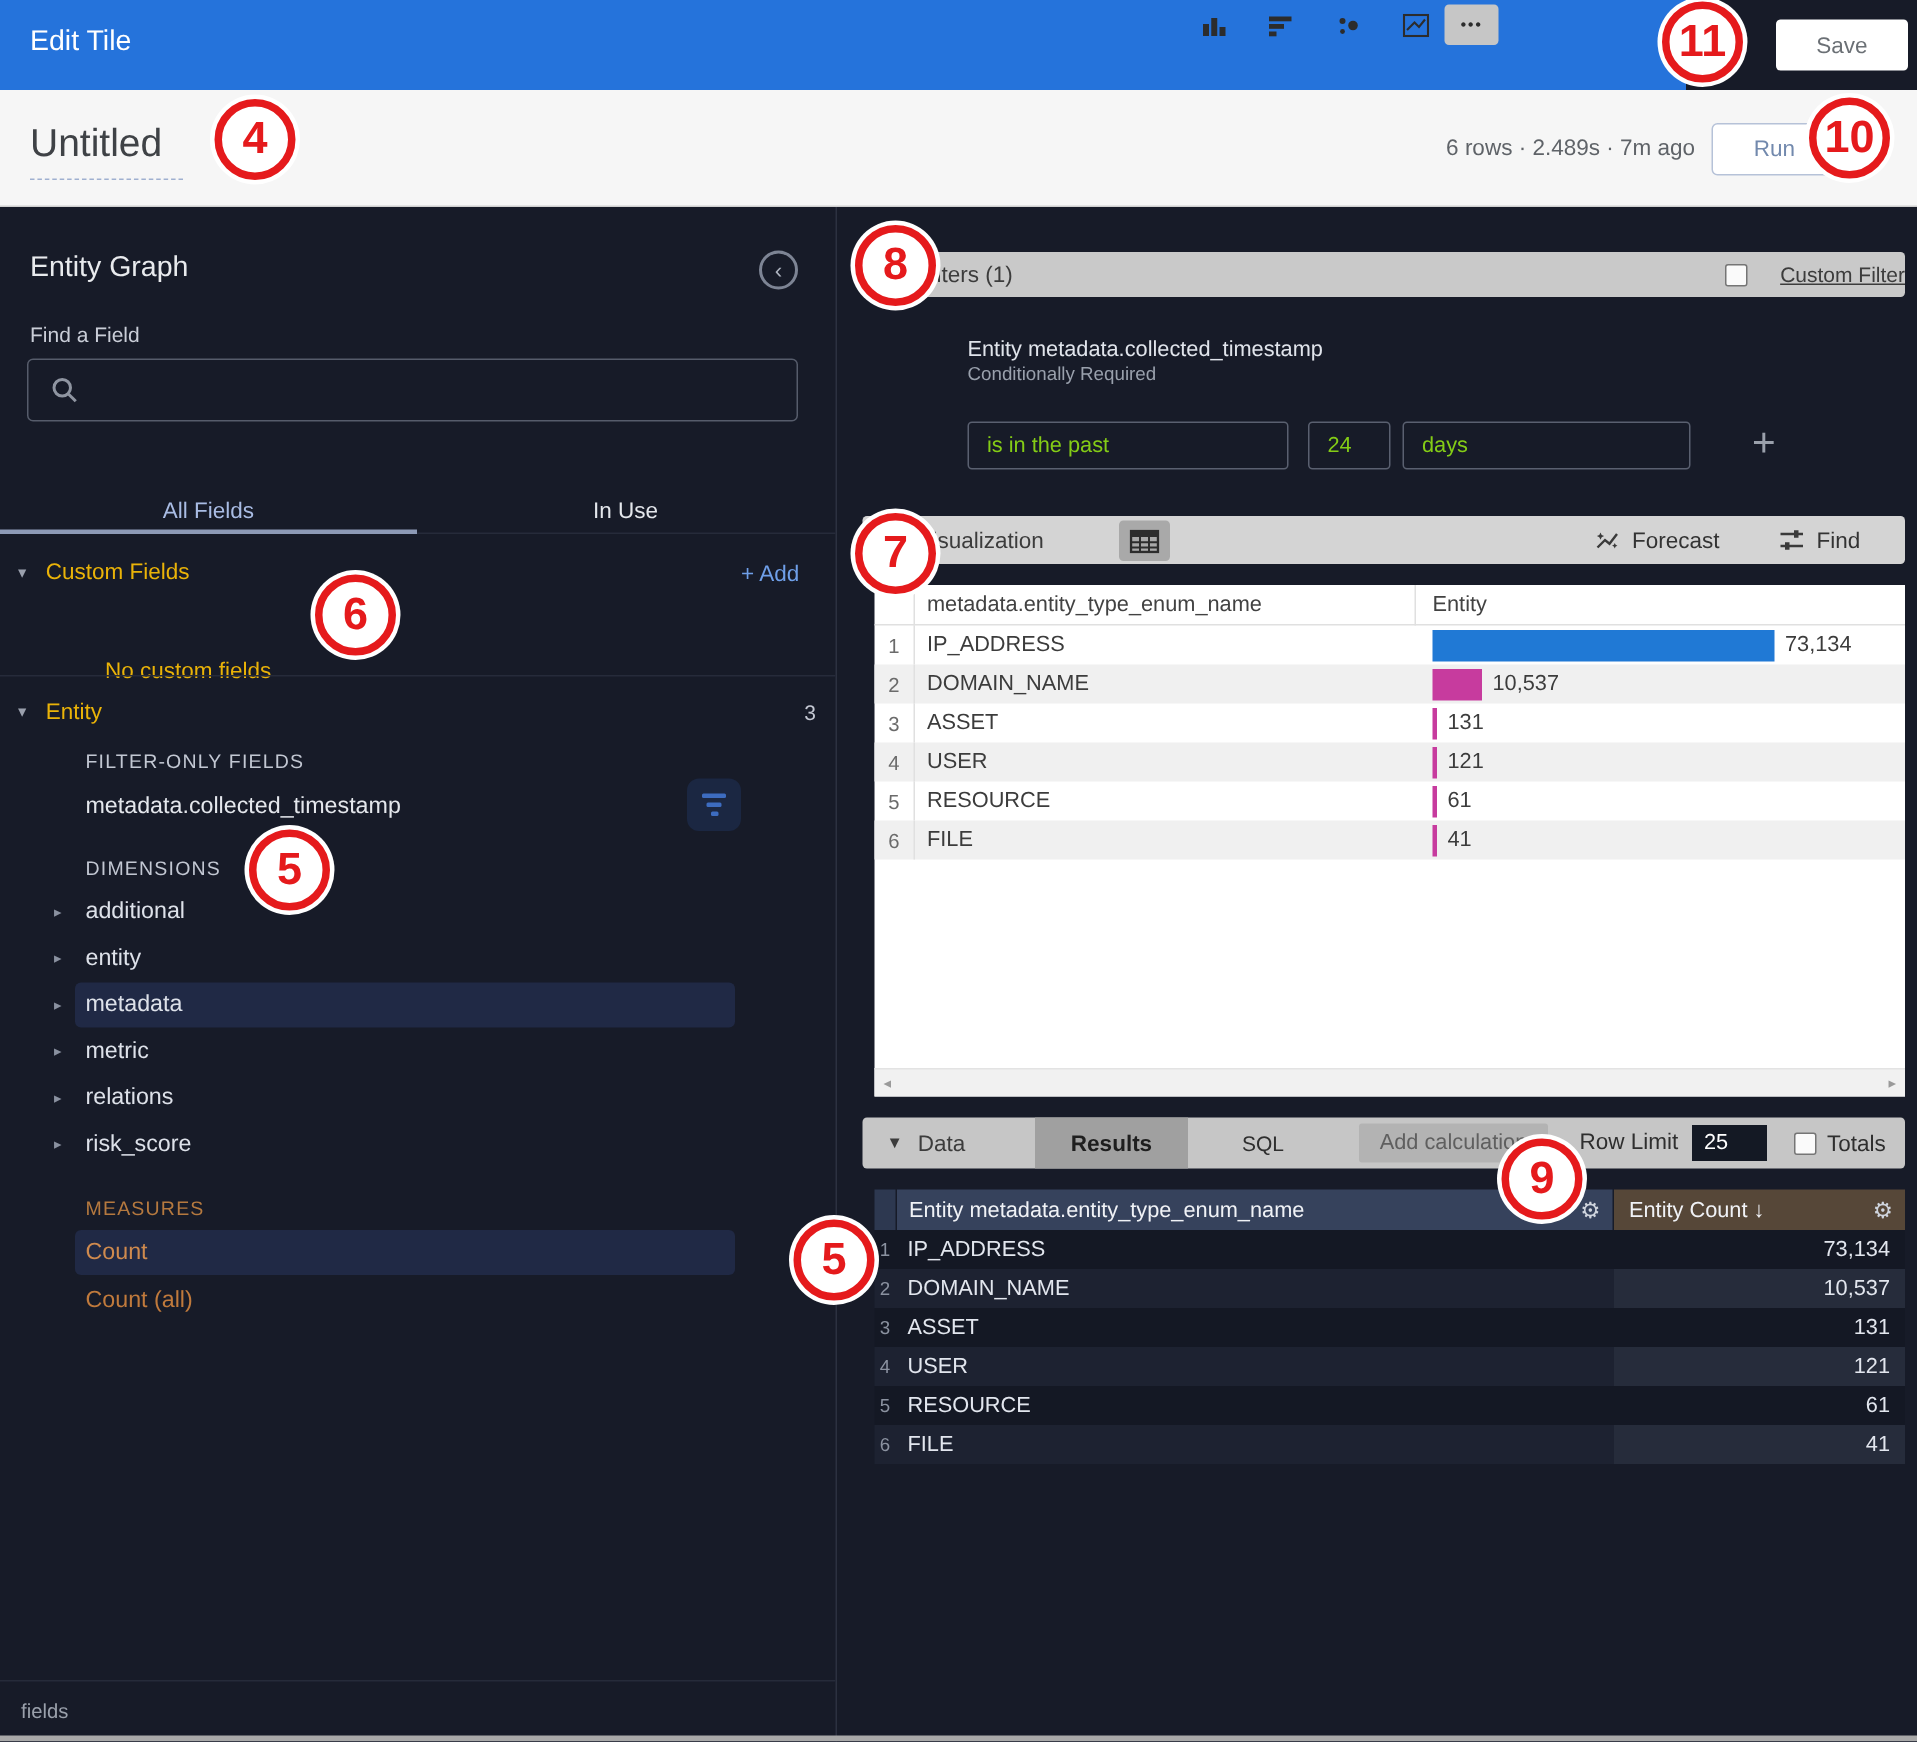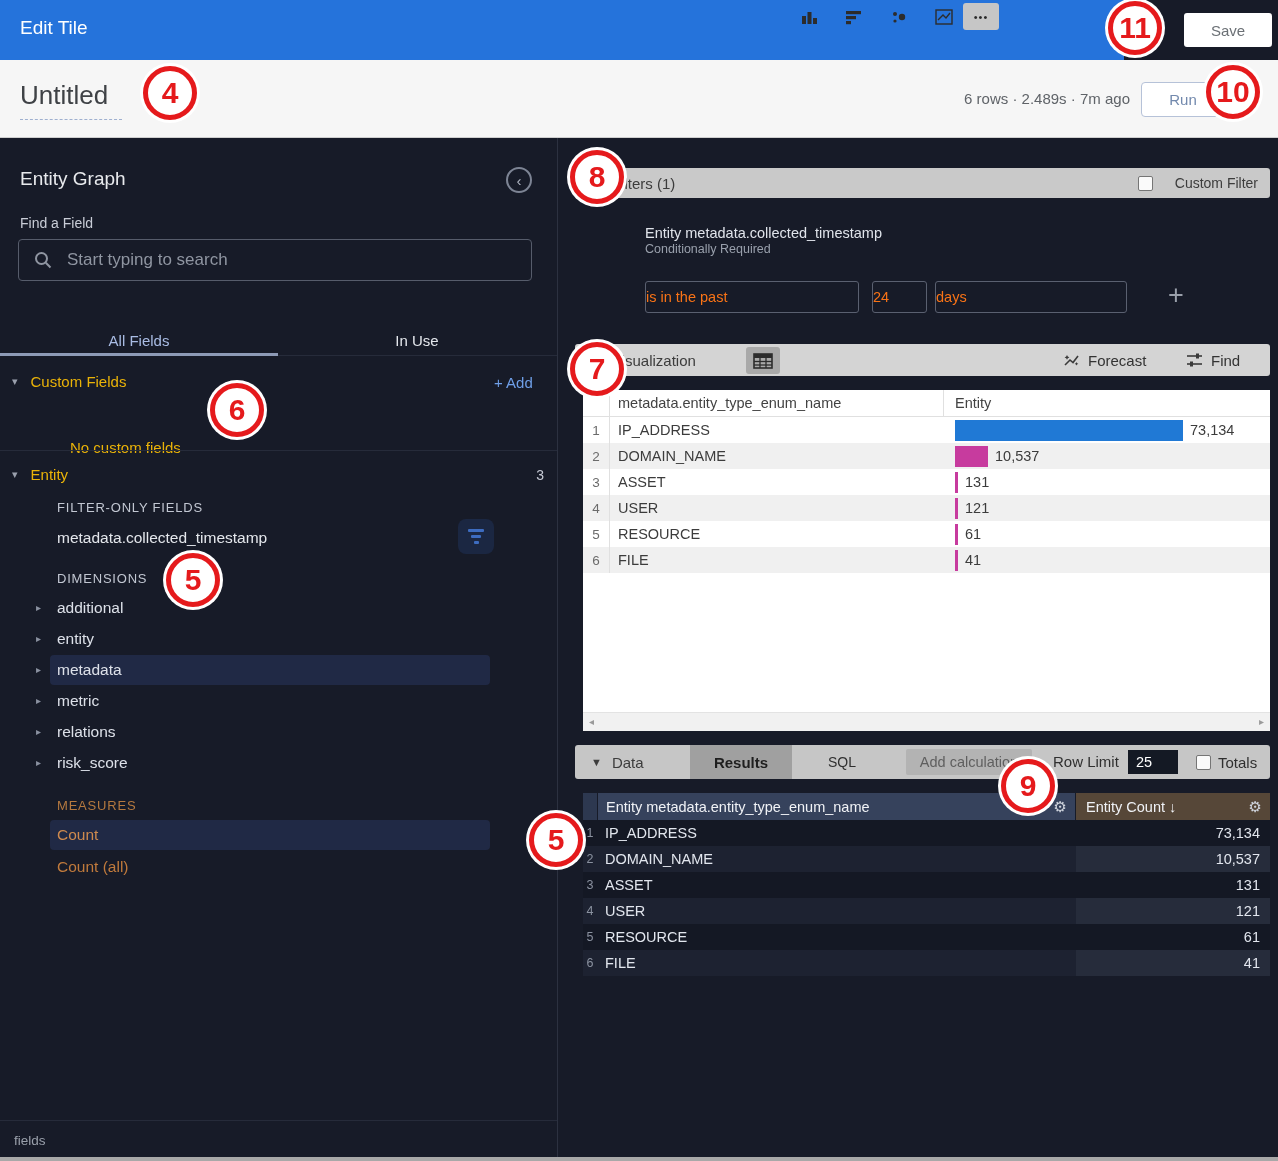--- a/index.html
+++ b/index.html
@@ -46,21 +46,21 @@
               display:flex;flex-direction:column;align-items:center;justify-content:center;gap:3px;}
   .fline{background:#3d6cc0;height:3px;border-radius:1px;}
   .measure-text{font-size:15.5px;color:#cf8a4e;}
   .sb-footer-line{left:0;top:982px;width:557px;height:1px;background:#262b3a;}
   .sb-footer{left:14px;top:995px;color:#9aa0ab;font-size:13.5px;}
   
   .rpanel{left:557px;top:138px;width:721px;height:1023px;background:#171b28;border-left:1px solid #2c3140;box-sizing:border-box;}
   .graybar{background:#c9c9c9;border-radius:3px;display:flex;align-items:center;color:#3c3c3c;}
   .checkbox{width:13px;height:13px;border:1px solid #757575;background:#fafafa;border-radius:2px;}
   .fcontrol{border:1px solid #5a6070;border-radius:3px;box-sizing:border-box;display:flex;align-items:center;
-            color:#f97316;font-size:14.5px;background:transparent;}
+            padding-left:12px;color:#84cc16;font-size:14.5px;background:transparent;}
   .vizbtn{top:3px;width:34px;height:27px;border-radius:3px;display:flex;align-items:center;justify-content:center;}
   .white-table{background:#ffffff;}
   .vrow{position:absolute;left:0;width:687px;height:26px;}
   .vnum{position:absolute;left:0;top:0;width:27px;height:26px;color:#6b6b6b;font-size:13.5px;
         display:flex;align-items:center;justify-content:center;border-right:1px solid #e0e0e0;box-sizing:border-box;}
   .vname{position:absolute;left:35px;top:5px;color:#3c3c3c;font-size:14.5px;}
   .vbarwrap{position:absolute;left:372px;top:2px;height:22px;display:flex;align-items:center;gap:7px;}
   .vbar{height:21px;}
   .vval{color:#3c3c3c;font-size:14.5px;}
   .rrow{position:absolute;left:0;width:687px;height:26px;}
@@ -94,21 +94,20 @@
     <span>‹</span>
   </div>
   <div class="abs find-label">Find a Field</div>
   <div class="abs search-box">
     <span style="display:flex;">
       <svg width="20" height="20" viewBox="0 0 20 20">
         <circle cx="8.5" cy="8.5" r="5.5" fill="none" stroke="#8f95a1" stroke-width="2"></circle>
         <line x1="12.8" y1="12.8" x2="17.5" y2="17.5" stroke="#8f95a1" stroke-width="2"></line>
       </svg>
     </span>
-    <input class="search-input" placeholder="Start typing to search" style="">
   </div>
 
   <div class="abs tab" style="left:0;color:#a9bce4;">All Fields</div>
   <div class="abs tab" style="left:278px;color:#e4e7ec;">In Use</div>
   <div class="abs tabs-border"></div>
   <div class="abs tab-underline"></div>
 
   <div class="abs row-flex" style="left:12px;top:235px;gap:13px;">
     <span class="sec-chevron">▾</span>
     <span class="sb-sec-label">Custom Fields</span>
@@ -170,21 +169,21 @@
 
   <div class="abs sb-footer-line"></div>
   <div class="abs sb-footer">fields</div>
 </div>
 
 <div class="abs rpanel"></div>
 
 <div class="abs graybar" style="left:575px;top:168px;width:695px;height:30px;">
   <span style="margin-left:16px;font-size:11px;">▼</span>
   <span style="margin-left:10px;font-size:15px;">Filters (1)</span>
-  <span style="margin-left:auto;margin-right:12px;display:flex;align-items:center;gap:22px;">
+  <span style="margin-left:auto;display:flex;align-items:center;gap:22px;text-decoration:underline;">
     <span class="checkbox"></span>
     <span style="font-size:14px;">Custom Filter</span>
   </span>
 </div>
 
 <div class="abs" style="left:645px;top:225px;color:#e0e4eb;font-size:14.5px;">Entity metadata.collected_timestamp</div>
 <div class="abs" style="left:645px;top:242px;color:#99a0ac;font-size:12.5px;">Conditionally Required</div>
 <div class="abs fcontrol" style="left:645px;top:281px;width:214px;height:32px;">is in the past</div>
 <div class="abs fcontrol" style="left:872px;top:281px;width:55px;height:32px;">24</div>
 <div class="abs fcontrol" style="left:935px;top:281px;width:192px;height:32px;">days</div>

